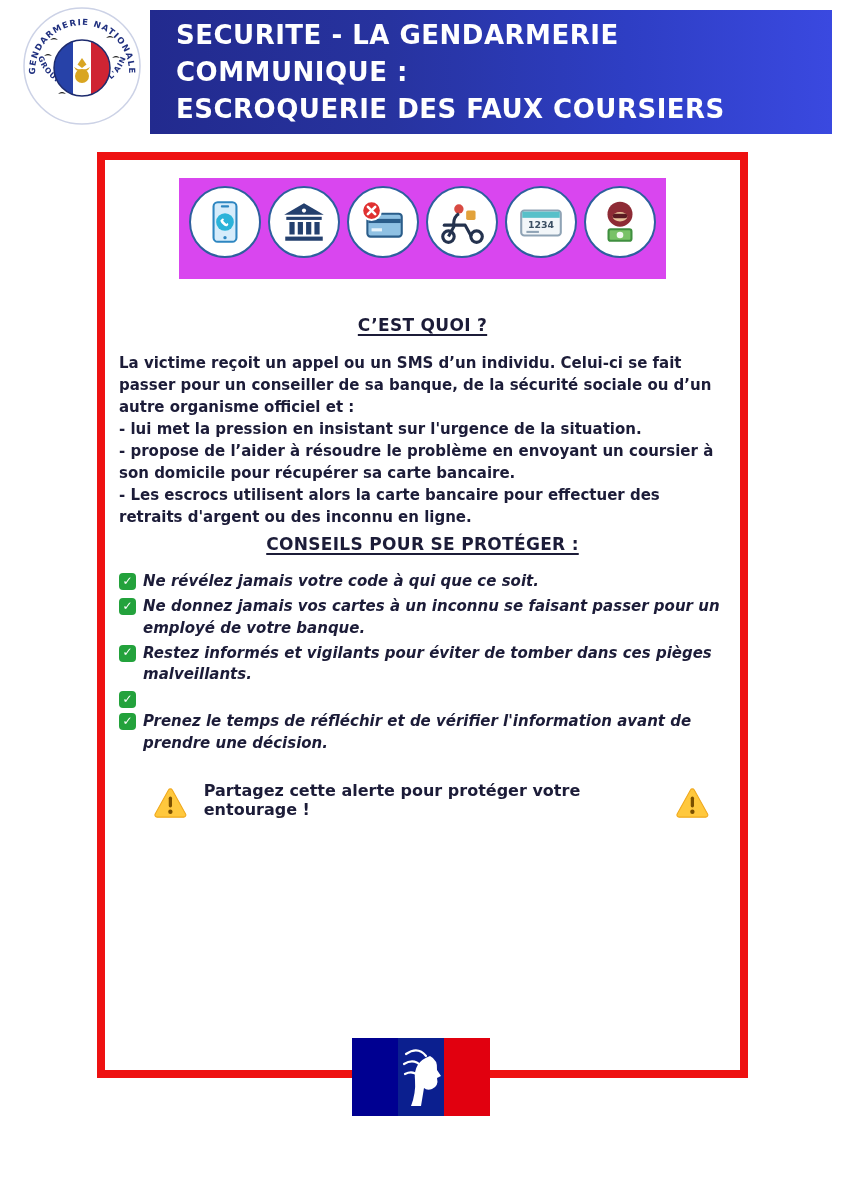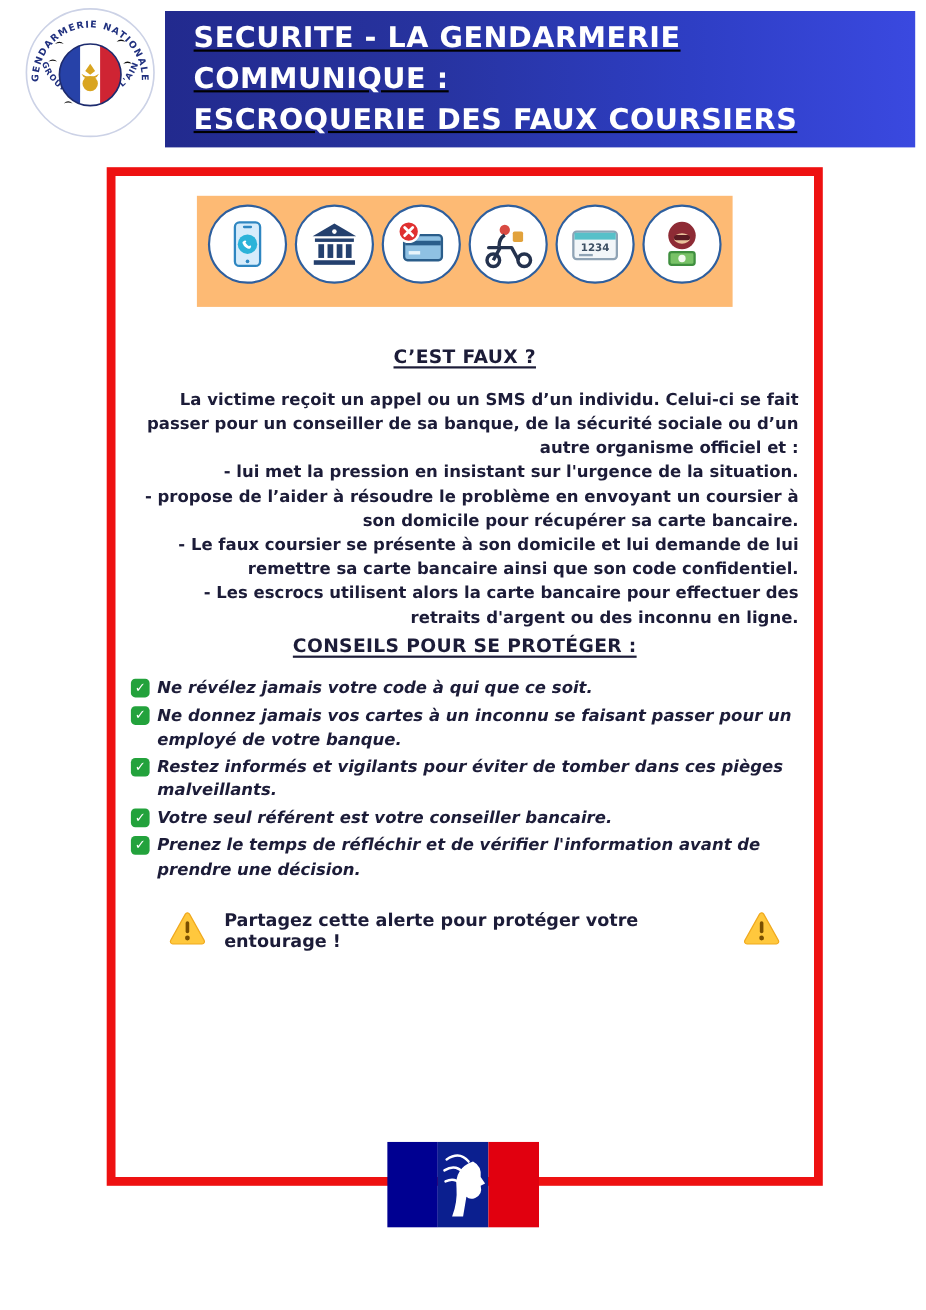--- a/index.html
+++ b/index.html
@@ -4,69 +4,69 @@
 <style>
   * { margin:0; padding:0; box-sizing:border-box; }
   html,body { background:#ffffff; }
   body { font-family:"DejaVu Sans","Liberation Sans",sans-serif; }
   .page { position:relative; width:842px; height:1191px; background:#fff; overflow:hidden; }
 
   
   .header-banner {
     position:absolute; left:150px; top:10px; width:682px; height:124px;
     background:linear-gradient(90deg,#222a8e 0%, #27339f 35%, #2e3ec4 70%, #3a49e0 100%);
-    display:flex; flex-direction:column; justify-content:center; padding-left:26px;text-decoration:underline;
+    display:flex; flex-direction:column; justify-content:center; padding-left:26px;
   }
   .header-line { color:#ffffff; font-weight:bold; font-size:26px; line-height:37px; letter-spacing:0.5px; }
   .logo-wrap { position:absolute; left:22px; top:6px; width:120px; height:120px; }
 
   
   .frame {
     position:absolute; left:97px; top:152px; width:651px; height:926px;
     border:8px solid #ee1111; background:#ffffff;
   }
   .frame-inner { padding:18px 10px 0 10px; color:#1c1c38; }
 
   
   .illus {
-    width:487px; height:101px; margin:0 auto; background:#fdba74;
+    width:487px; height:101px; margin:0 auto; background:#d946ef;
     overflow:hidden; display:flex; flex-direction:column; align-items:center;
   }
   .icon-row { display:flex; gap:7px; margin-top:8px; }
   .icon-circle {
     width:72px; height:72px; border-radius:50%; background:#ffffff;
     border:2px solid #2e5f9e; display:flex; align-items:center; justify-content:center; flex:0 0 72px;
   }
   .icon-circle svg { width:50px; height:50px; }
   .illus-caption { margin-top:1px; font-size:20px; font-weight:bold; color:#15306e; letter-spacing:1px; white-space:nowrap; }
 
   
   .section-title {
     margin-top:36px; text-align:center; font-size:17px; font-weight:bold;
     text-decoration:underline; text-decoration-thickness:2px; text-underline-offset:3px;
     color:#1c1c38; letter-spacing:0.3px;
   }
   .section-title.advice { margin-top:6px; }
 
   
-  .body-block { margin-top:17px; padding:0 4px; font-size:15px; font-weight:bold; line-height:1.47;text-align:right; }
+  .body-block { margin-top:17px; padding:0 4px; font-size:15px; font-weight:bold; line-height:1.47; }
   .body-block p { margin:0; }
 
   
   .checklist { margin-top:17px; padding:0 4px; font-size:15px; line-height:1.45; }
   .check-row { display:flex; gap:7px; margin-bottom:3px; align-items:flex-start; }
   .check-badge {
     width:17px; height:17px; flex:0 0 17px; margin-top:2px; background:#23a23c;
     border-radius:4px; color:#fff; font-size:12px; font-weight:bold; font-style:normal;
     display:flex; align-items:center; justify-content:center;
   }
   .check-text { font-weight:bold; font-style:italic; }
 
   
-  .share-row { display:flex; align-items:flex-start; margin-top:26px; padding:0 20px 0 38px; }
+  .share-row { display:flex; align-items:flex-end; margin-top:26px; padding:0 20px 0 38px; }
   .share-text { font-size:16px; font-weight:bold; margin-left:16px; }
   .tri-right { margin-left:auto; }
 
   
   .final-note { margin-top:20px; padding:0 4px; font-size:15.5px; font-weight:bold; line-height:1.5; }
 
   
   .marianne { position:absolute; left:50%; transform:translateX(-50%); top:1038px; width:138px; height:78px; }
 </style>
 </head>
@@ -182,48 +182,46 @@
               <ellipse cx="24" cy="19" rx="7" ry="4.5" fill="#e9c29b"></ellipse>
               <rect x="17" y="16" width="14" height="4.5" rx="2.2" fill="#5a1a22"></rect>
               <rect x="13" y="31" width="22" height="11" rx="2" fill="#79c267" stroke="#3f8f3f" stroke-width="2"></rect>
               <circle cx="24" cy="36.5" r="3.2" fill="#ffffff" opacity="0.9"></circle>
             </svg>
           </div>
 
         </div>
       </div>
 
-      <h2 class="section-title">C’EST FAUX ?</h2>
+      <h2 class="section-title">C’EST QUOI ?</h2>
 
       <div class="body-block">
         <p>La victime reçoit un appel ou un SMS d’un individu. Celui-ci se fait passer pour un conseiller de sa banque, de la sécurité sociale ou d’un autre organisme officiel et :</p>
         <p>- lui met la pression en insistant sur l'urgence de la situation.</p>
         <p>- propose de l’aider à résoudre le problème en envoyant un coursier à son domicile pour récupérer sa carte bancaire.</p>
-        <p>- Le faux coursier se présente à son domicile et lui demande de lui remettre sa carte bancaire ainsi que son code confidentiel.</p>
         <p>- Les escrocs utilisent alors la carte bancaire pour effectuer des retraits d'argent ou des inconnu en ligne.</p>
       </div>
 
       <h2 class="section-title advice">CONSEILS POUR SE PROTÉGER :</h2>
 
       <div class="checklist">
         <div class="check-row">
           <span class="check-badge">✓</span>
           <span class="check-text">Ne révélez jamais votre code à qui que ce soit.</span>
         </div>
         <div class="check-row">
           <span class="check-badge">✓</span>
           <span class="check-text">Ne donnez jamais vos cartes à un inconnu se faisant passer pour un employé de votre banque.</span>
         </div>
         <div class="check-row">
           <span class="check-badge">✓</span>
           <span class="check-text">Restez informés et vigilants pour éviter de tomber dans ces pièges malveillants.</span>
         </div>
         <div class="check-row">
           <span class="check-badge">✓</span>
-          <span class="check-text">Votre seul référent est votre conseiller bancaire.</span>
         </div>
         <div class="check-row">
           <span class="check-badge">✓</span>
           <span class="check-text">Prenez le temps de réfléchir et de vérifier l'information avant de prendre une décision.</span>
         </div>
       </div>
 
       <div class="share-row">
         <svg viewBox="0 0 64 58" width="36" height="33">
           <path d="M28.5 6 a4 4 0 0 1 7 0 L60 50 a4 4 0 0 1 -3.5 6 H7.5 A4 4 0 0 1 4 50 Z" fill="#ffc83d" stroke="#f0a91e" stroke-width="2" stroke-linejoin="round"></path>

